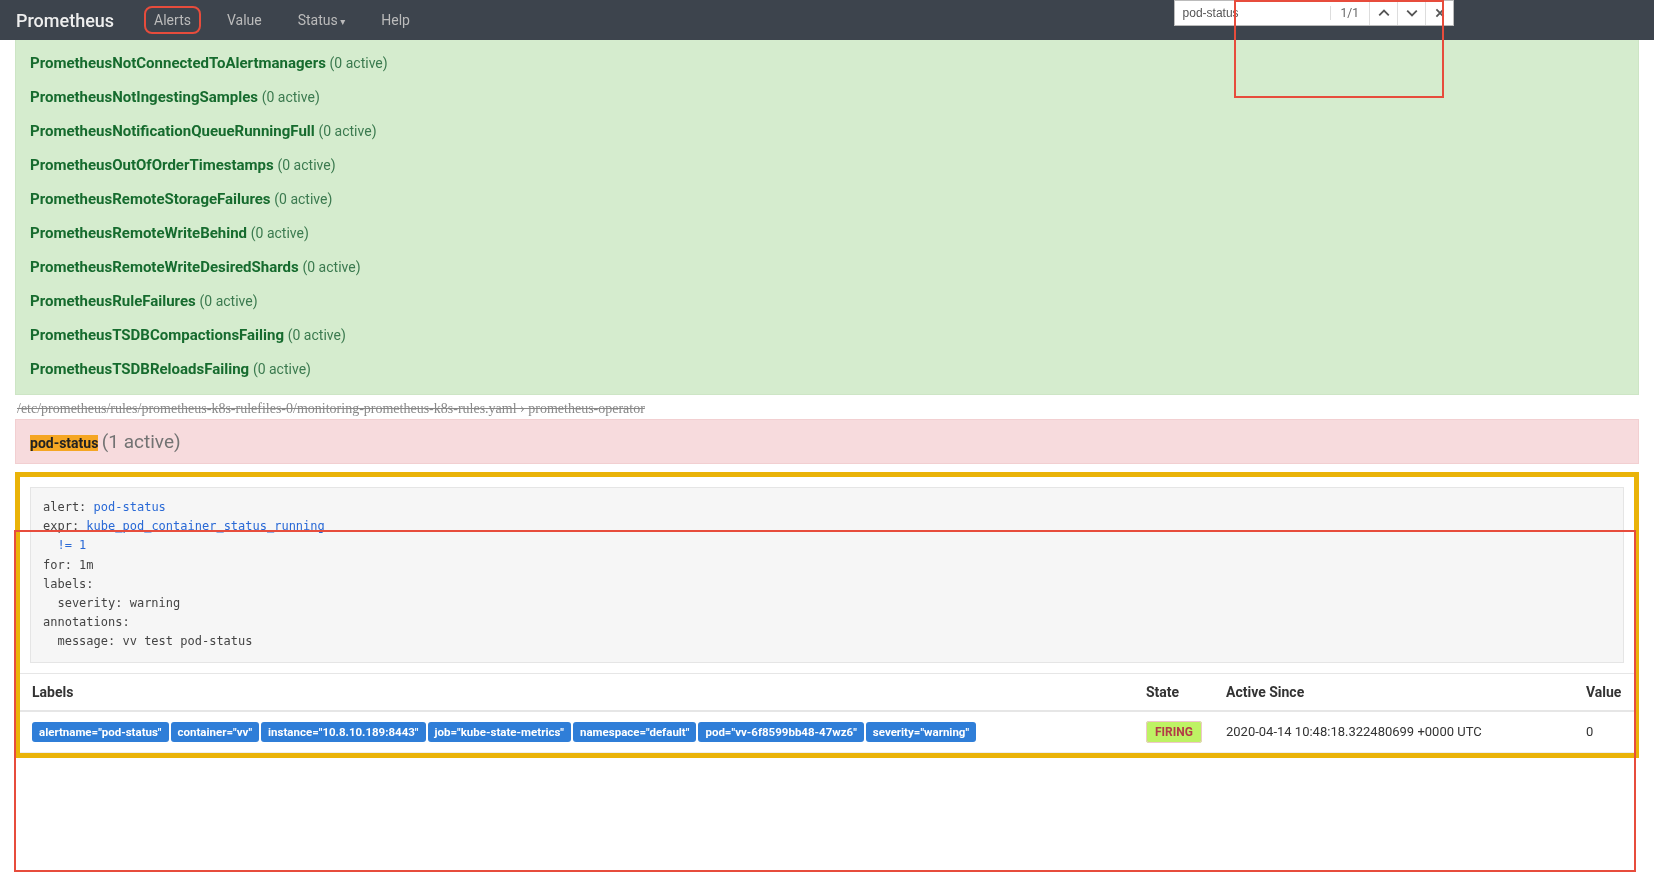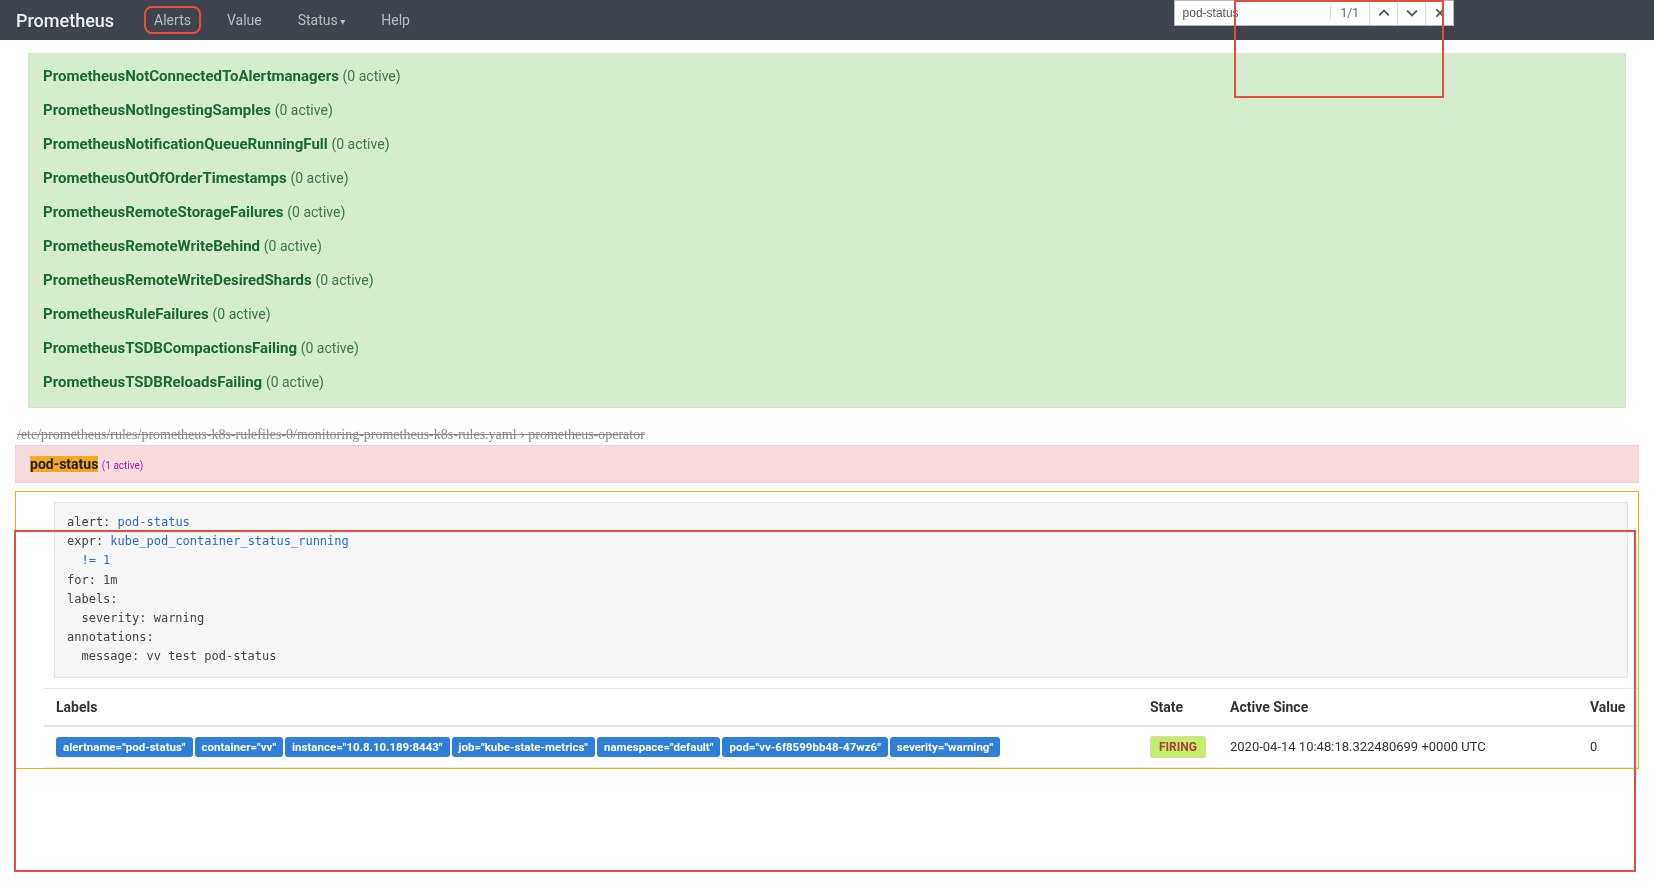--- a/index.html
+++ b/index.html
@@ -9,29 +9,29 @@
 .nav-item { padding: 8px 10px; color: #bbb; text-decoration: none; font-size: 14px; cursor: pointer; }
 .nav-item.highlighted { border: 2px solid #e74c3c; border-radius: 8px; padding: 4px 8px; }
 .caret-down::after { content: " ▾"; font-size: 10px; }
 .find-bar { position: absolute; right: 200px; top: 0; background: #fff; display: flex; align-items: center; border: 1px solid #bbb; height: 26px; }
 .find-input { border: none; padding: 2px 8px; font-size: 12px; width: 155px; outline: none; color: #555; }
 .find-count { padding: 0 10px; font-size: 12px; color: #666; border-left: 1px solid #ddd; }
 .find-btn { background: none; border: none; border-left: 1px solid #ddd; width: 28px; height: 24px; cursor: pointer; color: #555; display: flex; align-items: center; justify-content: center; }
 .find-btn svg { width: 12px; height: 12px; }
 .redbox-overlay { position: absolute; border: 2px solid #e74c3c; pointer-events: none; }
 .content { padding: 0 15px; }
-.green-block { background: #d5ecce; padding: 6px 0 8px 0; border: 1px solid #cde5c5; border-top: none; margin: 13px; }
+.green-block { background: #d5ecce; padding: 6px 0 8px 0; border: 1px solid #cde5c5; border-top: none; margin: 0; }
 .alert-row { padding: 8px 14px; cursor: pointer; }
 .alert-name { color: #166b2e; font-weight: 700; font-size: 15px; }
 .alert-count { color: #3b7a4f; font-weight: 400; font-size: 14px; }
 .rule-path { color: #888; font-size: 14px; padding: 6px 2px 0 2px; text-decoration: line-through; font-family: Liberation Serif, serif; }
 .pink-block { background: #f7dbdd; border: 1px solid #f2cfd1; padding: 10px 14px; margin-top: 2px; }
 .highlighted-term { background: #f5a623; font-weight: 700; color: #222; padding: 0px 0; }
-.alert-active { color: #a21caf; font-size: 10px; }
-.detail-box { border: 1px solid #eab308; margin-top: 8px; padding-left: 28px; }
+.alert-active { color: #737373; font-size: 19px; }
+.detail-box { border: 5px solid #eab308; margin-top: 8px; }
 .codeblock { background: #f6f6f6; border: 1px solid #e5e5e5; margin: 10px; padding: 10px 12px; font-family: "Menlo","Consolas",monospace; font-size: 12px; line-height: 1.6; color: #444; white-space: pre; }
 .code-key { color: #444; }
 .code-link { color: #2969d6; }
 .table-wrap { margin: 8px 0 0 0; }
 table { width: 100%; border-collapse: collapse; }
 th { text-align: left; padding: 10px 12px; font-weight: 700; font-size: 14px; border-top: 1px solid #e6e6e6; border-bottom: 2px solid #e6e6e6; }
 td { padding: 8px 12px; font-size: 13px; vertical-align: middle; border-bottom: 1px solid #eee; }
 .label-pill { display: inline-block; background: #2f7ed8; color: #fff; font-size: 11.5px; font-weight: 700; padding: 3px 7px; border-radius: 3px; margin: 2px 2px 2px 0; }
 .state-badge { background: #bef264; color: #b33b46; font-weight: 700; font-size: 12px; padding: 3px 8px; border-radius: 3px; border: 1px solid #eec7cb; }
 .big-redbox { position: absolute; border: 2px solid #e74c3c; pointer-events: none; }

